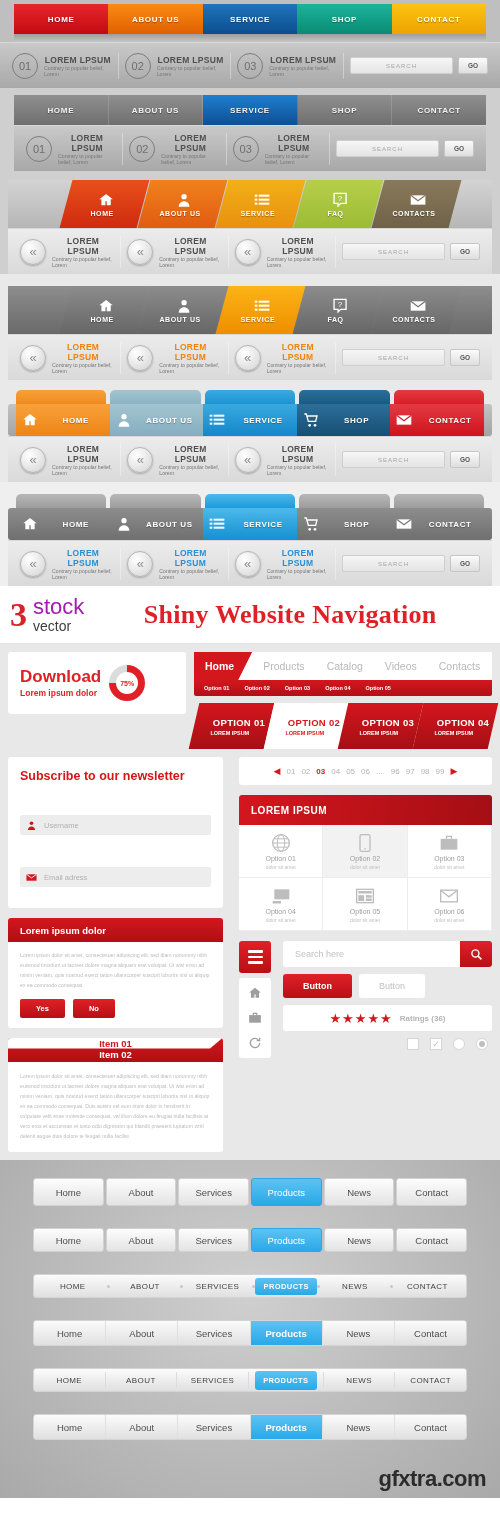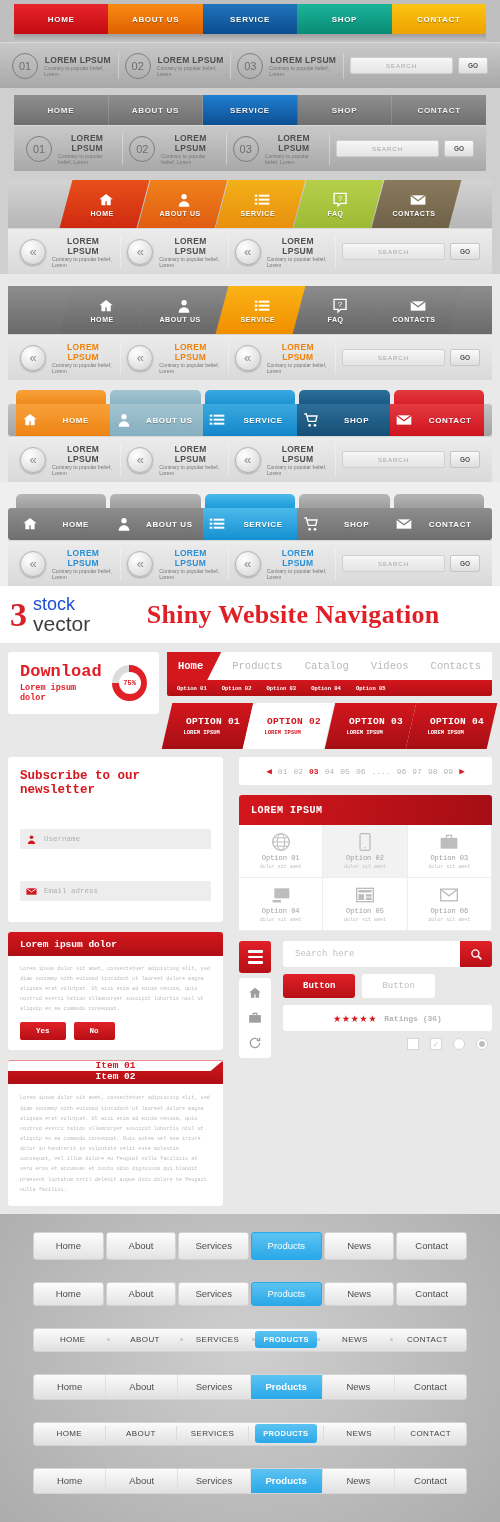--- a/index.html
+++ b/index.html
@@ -92,28 +92,28 @@
              text-shadow:0 1px 1px rgba(0,0,0,.3); }
   .foldtab .ico { flex:0 0 16px; }
   .foldtab .lbl { flex:1; text-align:center; }
 
   
   .titleband { height:58px; display:flex; align-items:center; gap:6px;
                padding:0 10px; background:#fff; border-bottom:1px solid #e2e2e2; }
   .logo3 { font-family:"Liberation Serif", serif; font-size:34px; font-weight:bold;
            color:#d8222a; line-height:1; }
   .logotxt { line-height:1.02; }
-  .logotxt .l1 { font-size:18px; color:#1d4ed8; }
-  .logotxt .l2 { font-size:21px; color:#3d3d3d; }
+  .logotxt .l1 { font-size:22px; color:#a21caf; }
+  .logotxt .l2 { font-size:14px; color:#3d3d3d; }
   .mtitle { flex:1; text-align:center; font-family:"Liberation Serif", serif;
             font-size:26px; font-weight:bold; color:#e02027; letter-spacing:.3px; }
 
   
   .kit { background:#e8e8e8; padding:8px; }
-  .kitrow { display:flex; gap:8px;font-family:Liberation Mono, monospace; }
+  .kitrow { display:flex; gap:8px; }
   .card { background:#fff; border-radius:3px; }
 
   .dlcard { width:178px; height:62px; display:flex; align-items:center;
             padding:0 12px; gap:8px; }
   .dltxt .dl1 { font-size:17px; font-weight:bold; color:#e02027; line-height:1; }
   .dltxt .dl2 { font-size:8.5px; font-weight:bold; color:#e02027; margin-top:3px; }
   .donut { width:36px; height:36px; border-radius:50%;
            background:conic-gradient(#e02027 0 75%, #dcdcdc 75% 100%);
            display:flex; align-items:center; justify-content:center; position:relative; }
   .donut::after { content:""; position:absolute; width:22px; height:22px;

